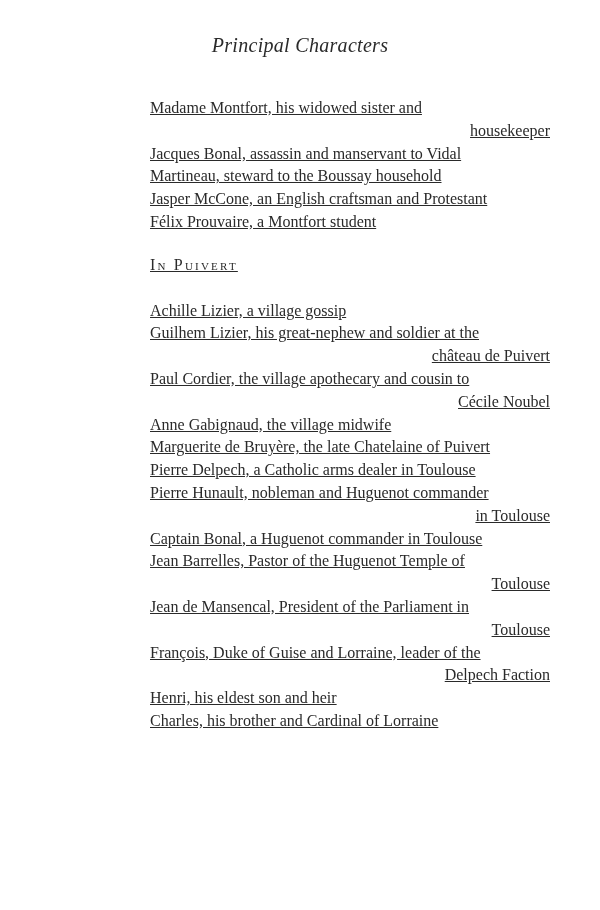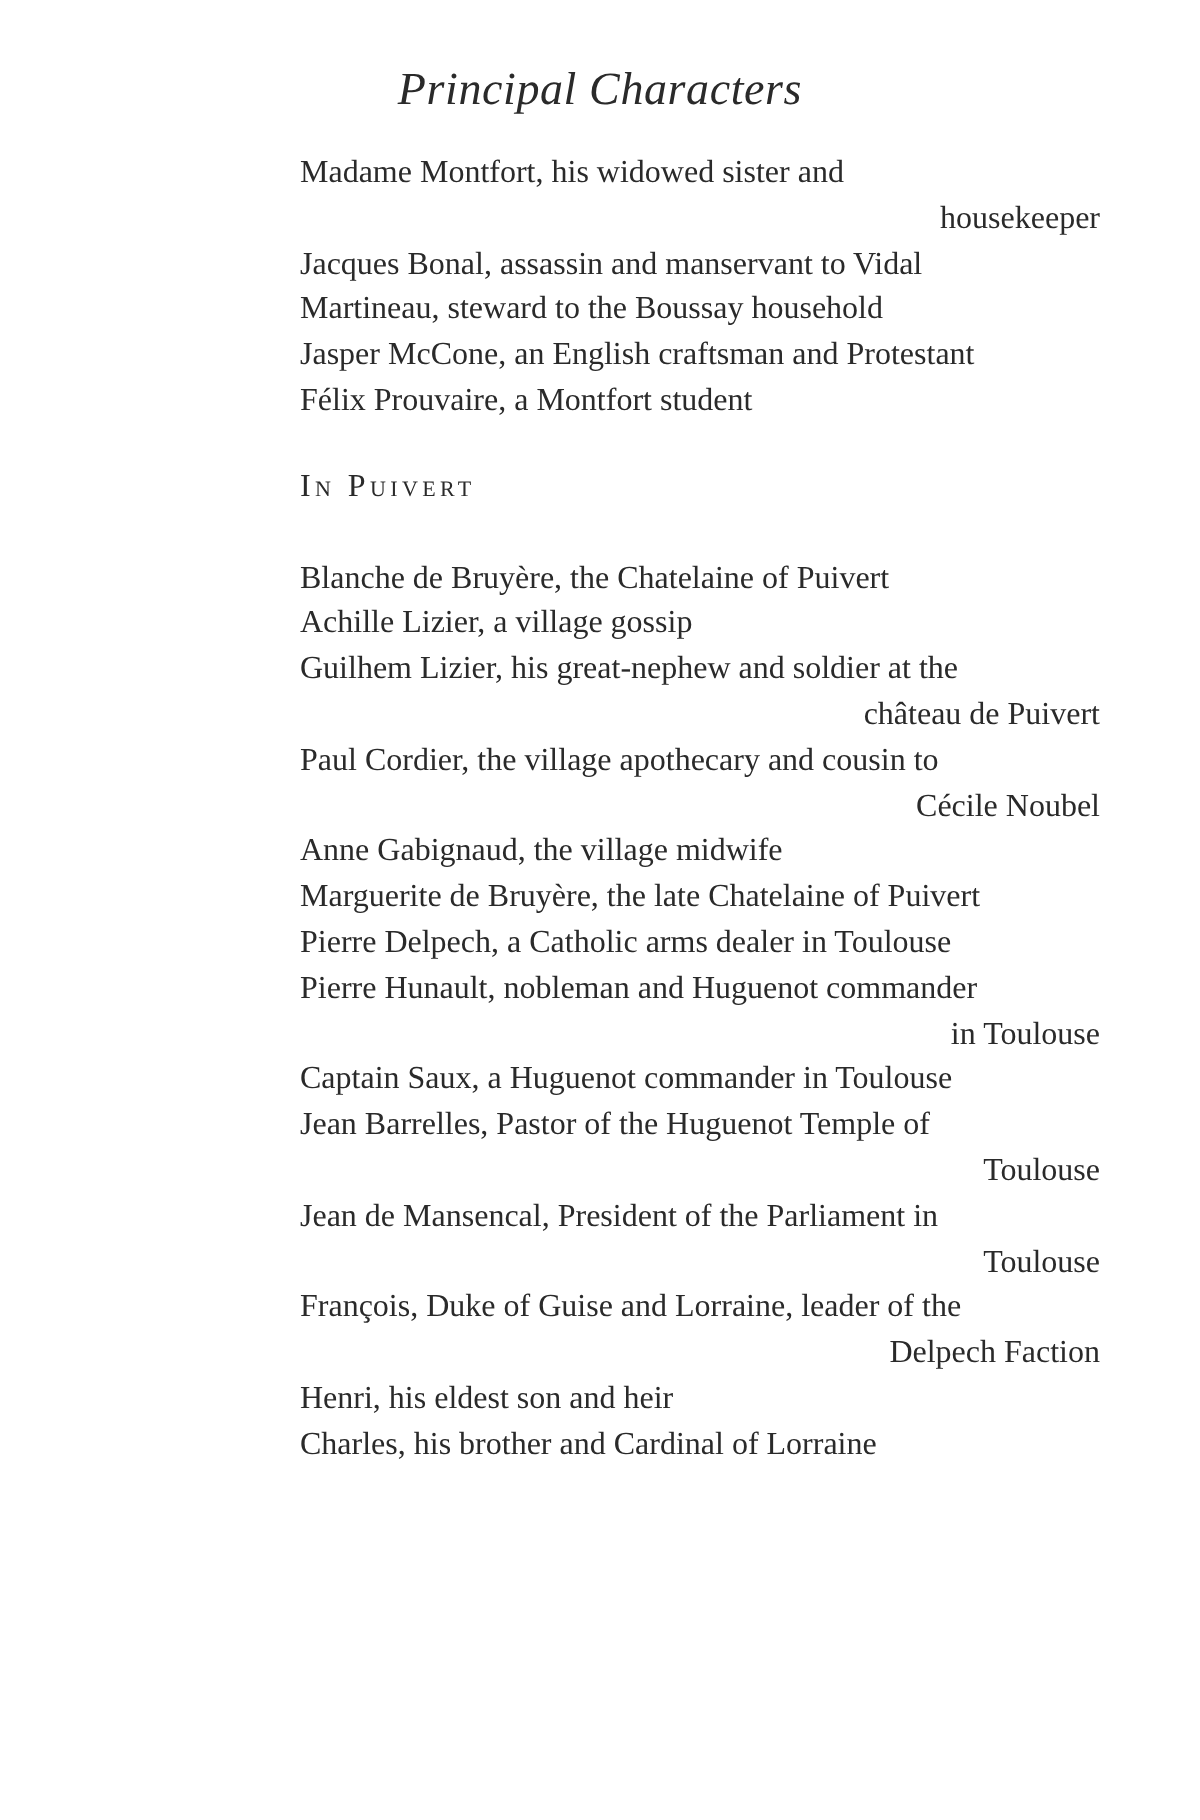--- a/index.html
+++ b/index.html
@@ -15,30 +15,31 @@
     width: 600px;
     height: 910px;
     background: #ffffff;
     font-family: "Liberation Serif", serif;
     color: #2a2a2a;
   }
   .title {
     padding-top: 34px;
     text-align: center;
     font-style: italic;
-    font-size: 23px;
+    font-size: 20px;
     line-height: 22px;
     letter-spacing: 0.3px;
   }
   .content {
-    margin-top: 20px;
+    margin-top: 41px;
     margin-left: 150px;
     margin-right: 50px;
     font-size: 16px;
     line-height: 22.8px;
+    text-decoration: underline;
   }
   .heading {
     font-variant: small-caps;
     letter-spacing: 2.2px;
     margin-top: 20px;
     margin-bottom: 23px;
   }
   .line {
     white-space: nowrap;
   }
@@ -53,32 +54,31 @@
 <div class="page" style="color: rgb(42, 42, 42); background: rgb(255, 255, 255);">
   <div class="title">Principal Characters</div>
   <div class="content">
       <div class="line">Madame Montfort, his widowed sister and</div>
       <div class="line indent">housekeeper</div>
       <div class="line">Jacques Bonal, assassin and manservant to Vidal</div>
       <div class="line">Martineau, steward to the Boussay household</div>
       <div class="line">Jasper McCone, an English craftsman and Protestant</div>
       <div class="line">Félix Prouvaire, a Montfort student</div>
       <div class="heading">In Puivert</div>
-      <div class="line">Blanche de Bruyère, the Chatelaine of Puivert</div>
       <div class="line">Achille Lizier, a village gossip</div>
       <div class="line">Guilhem Lizier, his great-nephew and soldier at the</div>
       <div class="line indent">château de Puivert</div>
       <div class="line">Paul Cordier, the village apothecary and cousin to</div>
       <div class="line indent">Cécile Noubel</div>
       <div class="line">Anne Gabignaud, the village midwife</div>
       <div class="line">Marguerite de Bruyère, the late Chatelaine of Puivert</div>
       <div class="line">Pierre Delpech, a Catholic arms dealer in Toulouse</div>
       <div class="line">Pierre Hunault, nobleman and Huguenot commander</div>
       <div class="line indent">in Toulouse</div>
-      <div class="line">Captain Saux, a Huguenot commander in Toulouse</div>
+      <div class="line">Captain Bonal, a Huguenot commander in Toulouse</div>
       <div class="line">Jean Barrelles, Pastor of the Huguenot Temple of</div>
       <div class="line indent">Toulouse</div>
       <div class="line">Jean de Mansencal, President of the Parliament in</div>
       <div class="line indent">Toulouse</div>
       <div class="line">François, Duke of Guise and Lorraine, leader of the</div>
       <div class="line indent">Delpech Faction</div>
       <div class="line">Henri, his eldest son and heir</div>
       <div class="line">Charles, his brother and Cardinal of Lorraine</div>
     </div>
 </div>

